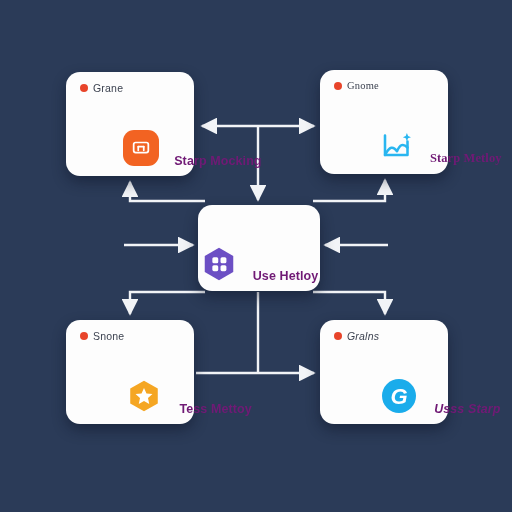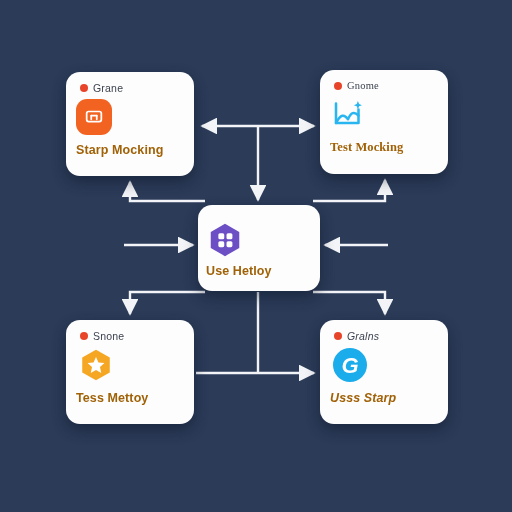--- a/index.html
+++ b/index.html
@@ -27,22 +27,21 @@
     pointer-events: none;
   }
 
   
   .node {
     position: absolute;
     background: #fdfdfd;
     border-radius: 14px;
     box-shadow: 0 6px 14px rgba(10, 18, 35, 0.45);
     display: flex;
-    flex-direction: column;
-    align-items: flex-start;
+    align-items: flex-end;
     box-sizing: border-box;
   }
   .node.corner {
     width: 128px;
     height: 104px;
     padding: 10px 10px 8px 10px;
   }
   .node.hub {
     width: 122px;
     height: 86px;
@@ -80,25 +79,26 @@
     margin-top: 1px;
   }
   .hub .icon-wrap {
     height: 38px;
     margin-top: 0;
   }
 
   .node-title {
     font-size: 12.5px;
     font-weight: 700;
-    color: #a16207;
+    color: #701a75;
     text-align: center;
     margin-top: 6px;
     white-space: nowrap;
     letter-spacing: .1px;
+    margin-left: 15px;
   }
   .hub .node-title {
     margin-top: 5px;
     font-size: 12.5px;
   }
 
   
   #node-top-left    { left: 66px;  top: 72px;  }
   #node-top-right   { left: 320px; top: 70px; font-family: Liberation Serif, serif;  }
   #node-hub         { left: 198px; top: 205px; }
@@ -176,21 +176,21 @@
       <span class="badge-dot" style="background: rgb(232, 68, 42);"></span>
       <span class="badge-label">Gnome</span>
     </div>
     <div class="icon-wrap">
       <svg width="36" height="36" viewBox="0 0 24 24" fill="none" stroke="#29b6f0" stroke-width="1.7" stroke-linecap="round" stroke-linejoin="round">
         <path d="M 4 5 L 4 18 L 19 18 L 19 9"></path>
         <path d="M 4 18 C 7 12 9.5 12 12 15.5 C 14 11 16 10 19 13"></path>
         <path d="M 18.6 3.4 L 19.4 5.3 L 21.3 6.1 L 19.4 6.9 L 18.6 8.8 L 17.8 6.9 L 15.9 6.1 L 17.8 5.3 Z" fill="#29b6f0" stroke="none"></path>
       </svg>
     </div>
-    <div class="node-title">Test Mocking</div>
+    <div class="node-title">Starp Metloy</div>
   </div>
 
   <div class="node hub" id="node-hub">
     <div class="icon-wrap">
       <svg width="38" height="38" viewBox="0 0 40 40">
         <path d="M 20 3 L 35 11.5 L 35 28.5 L 20 37 L 5 28.5 L 5 11.5 Z" fill="#6c4fc4"></path>
         <rect x="13" y="13" width="6.2" height="6.2" rx="1.6" fill="#ffffff"></rect>
         <rect x="21.6" y="13" width="6.2" height="6.2" rx="1.6" fill="#ffffff"></rect>
         <rect x="13" y="21.3" width="6.2" height="6.2" rx="1.6" fill="#ffffff"></rect>
         <rect x="21.6" y="21.3" width="6.2" height="6.2" rx="1.6" fill="#ffffff"></rect>

